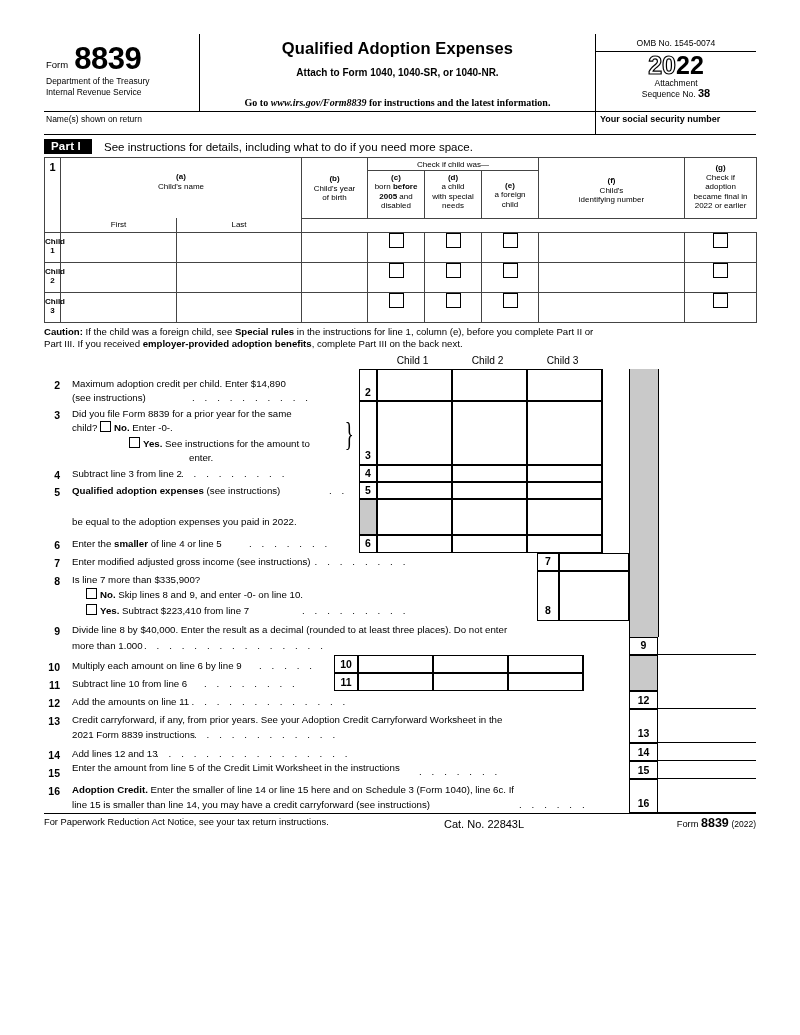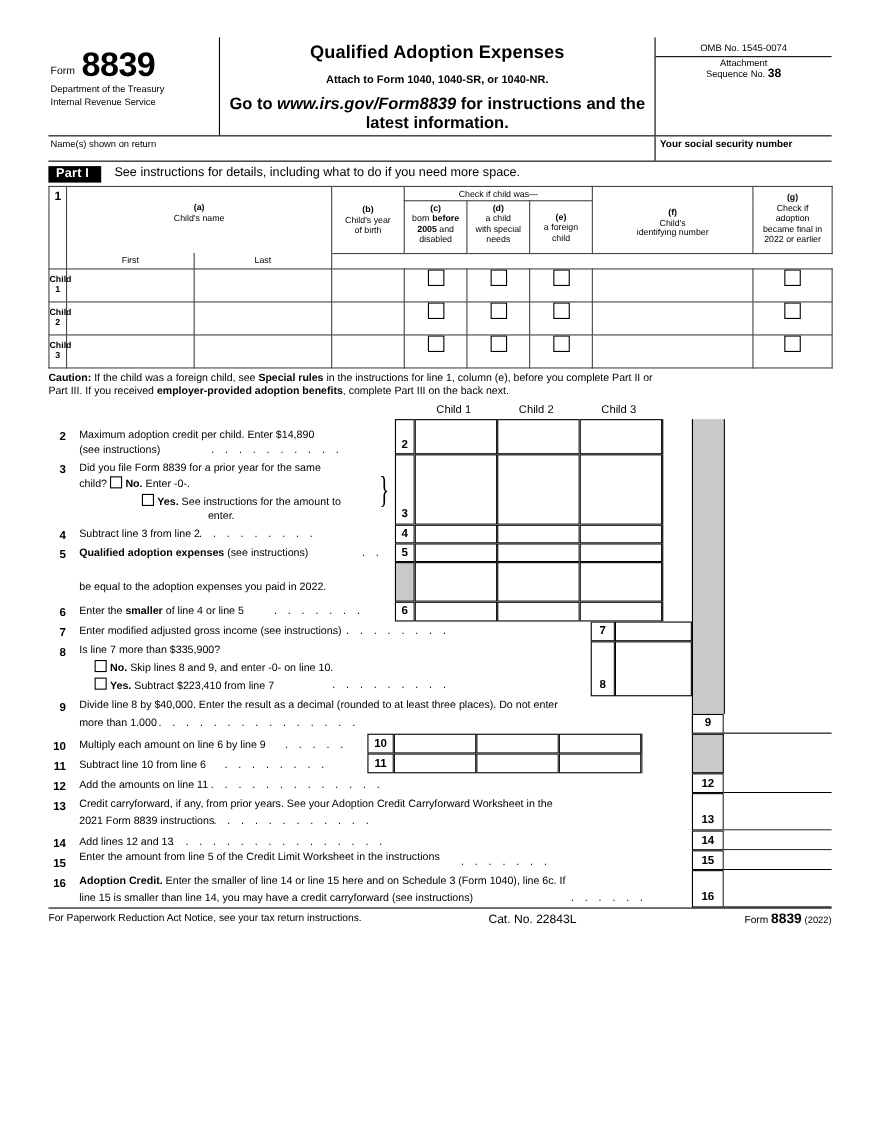--- a/index.html
+++ b/index.html
@@ -20,37 +20,37 @@
   
   .masthead{display:flex;border-bottom:1.6px solid #000;}
   .mh-left{width:156px;box-sizing:border-box;padding:3px 0 2px 2px;border-right:1.6px solid #000;}
   .mh-formline{display:flex;align-items:flex-end;gap:6px;height:36px;}
   .mh-formword{font-size:9.5px;padding-bottom:3px;}
   .mh-num{font-size:31px;font-weight:bold;line-height:29px;letter-spacing:-0.5px;}
   .mh-dept{font-size:8.5px;line-height:10.5px;margin-top:3px;}
   .mh-mid{flex:1;box-sizing:border-box;padding:5px 6px 3px 6px;border-right:1.6px solid #000;text-align:center;}
   .mh-title{font-size:16.5px;font-weight:bold;letter-spacing:0.1px;}
   .mh-sub1{font-size:10px;font-weight:bold;margin-top:9px;}
-  .mh-sub2{font-size:15px;font-weight:bold;margin-top:8px;}
+  .mh-sub2{font-size:10px;font-weight:bold;margin-top:19px;font-family:Liberation Serif, serif;}
   .mh-right{width:160px;box-sizing:border-box;}
   .mh-omb{font-size:8.6px;text-align:center;padding:4px 0 3px;border-bottom:1px solid #000;}
   .mh-yr{text-align:center;padding-top:1px;}
   .yr-wrap{font-size:25px;font-weight:bold;line-height:25px;letter-spacing:0px;}
   .yr-hollow{color:#fff;-webkit-text-stroke:1.2px #000;text-stroke:1.2px #000;}
   .yr-solid{color:#000;}
   .mh-attach{font-size:8.5px;line-height:10px;text-align:center;padding-bottom:2px;}
   .mh-attach .seqno{font-size:11px;font-weight:bold;}
 
   
   .namerow{display:flex;border-bottom:1.2px solid #000;height:22px;}
   .namerow .nl{flex:1;font-size:8.5px;padding:2px 0 0 2px;border-right:1.2px solid #000;}
   .namerow .nr{width:160px;font-size:9px;font-weight:bold;padding:2px 0 0 4px;box-sizing:border-box;}
 
   
-  .partbar{display:flex;align-items:flex-start;margin-top:4px;}
+  .partbar{display:flex;align-items:flex-end;margin-top:4px;}
   .parttag{background:#000;color:#fff;font-weight:bold;font-size:11.5px;
            padding:1px 7px 2px 7px;min-width:48px;box-sizing:border-box;letter-spacing:0.2px;}
   .parttxt{font-size:11.5px;font-weight:bold;padding-left:12px;line-height:13.5px;}
   .parttxt .reg{font-weight:normal;}
   .part1-sub{font-size:11.5px;font-weight:normal;}
 
   
   table.p1{border-collapse:collapse;width:712px;margin-top:3px;font-size:8px;table-layout:fixed;}
   table.p1 td{border:0.9px solid #444;vertical-align:top;padding:0;}
   .p1 .hdcell{text-align:center;line-height:9.6px;padding-top:2px;}
@@ -108,20 +108,23 @@
       <div class="mh-sub1">Attach to Form 1040, 1040-SR, or 1040-NR.</div>
       <div class="mh-sub2">
         <span>Go to</span>
         <span class="bi">www.irs.gov/Form8839</span>
         <span>for instructions and the latest information.</span>
       </div>
     </div>
 
     <div class="mh-right">
       <div class="mh-omb">OMB No. 1545-0074</div>
+      <div class="mh-yr">
+        <span class="yr-wrap"><span class="yr-hollow">20</span><span class="yr-solid">22</span></span>
+      </div>
       <div class="mh-attach">
         <div>Attachment</div>
         <div><span>Sequence No.</span>
           <span class="seqno">38</span></div>
       </div>
     </div>
   </div>
 
   <div class="namerow">
     <div class="nl">

